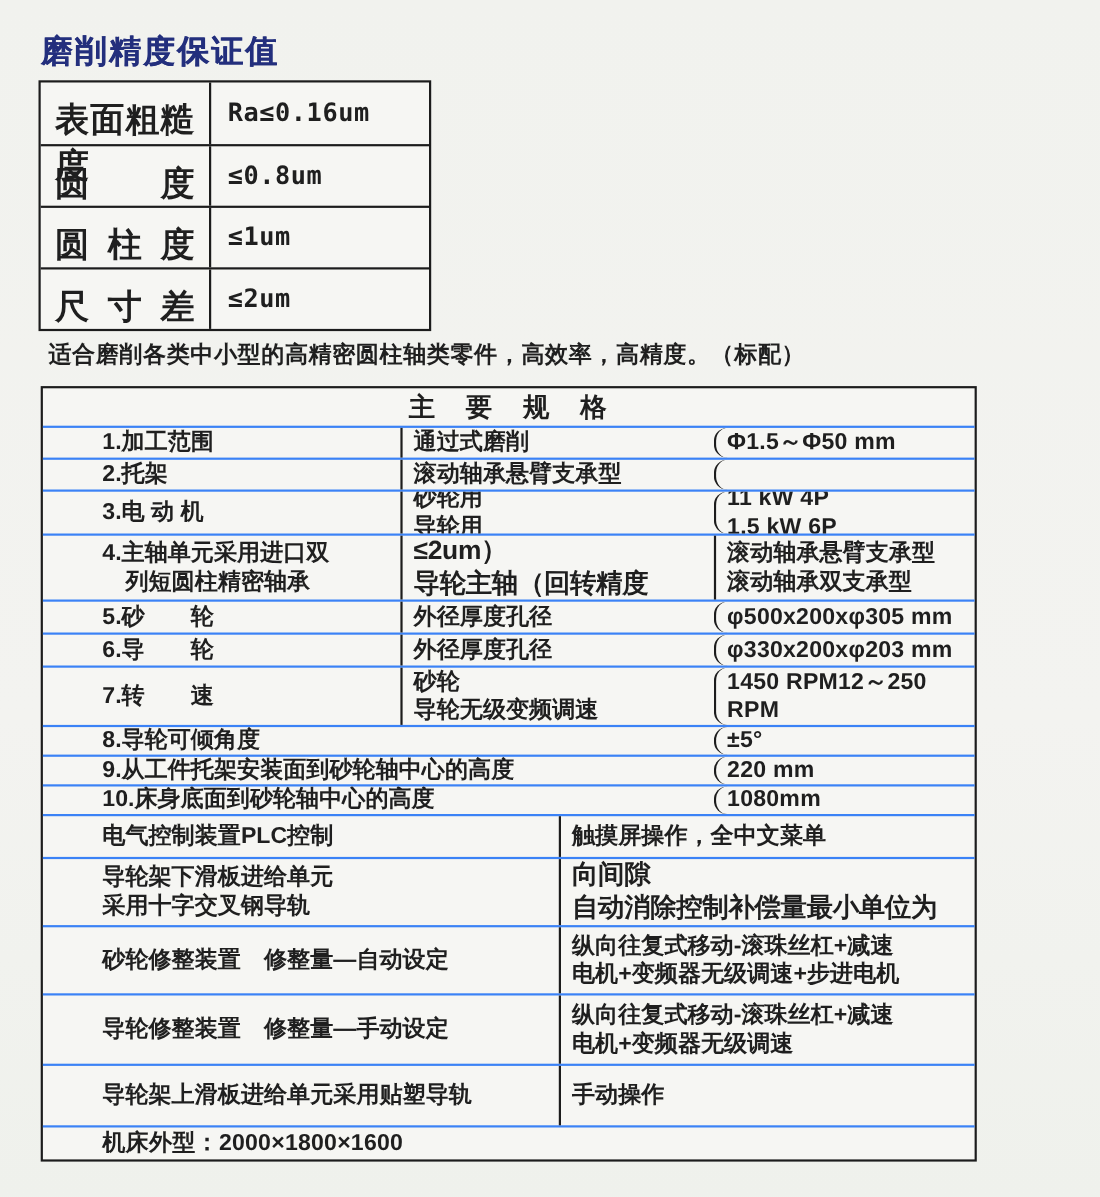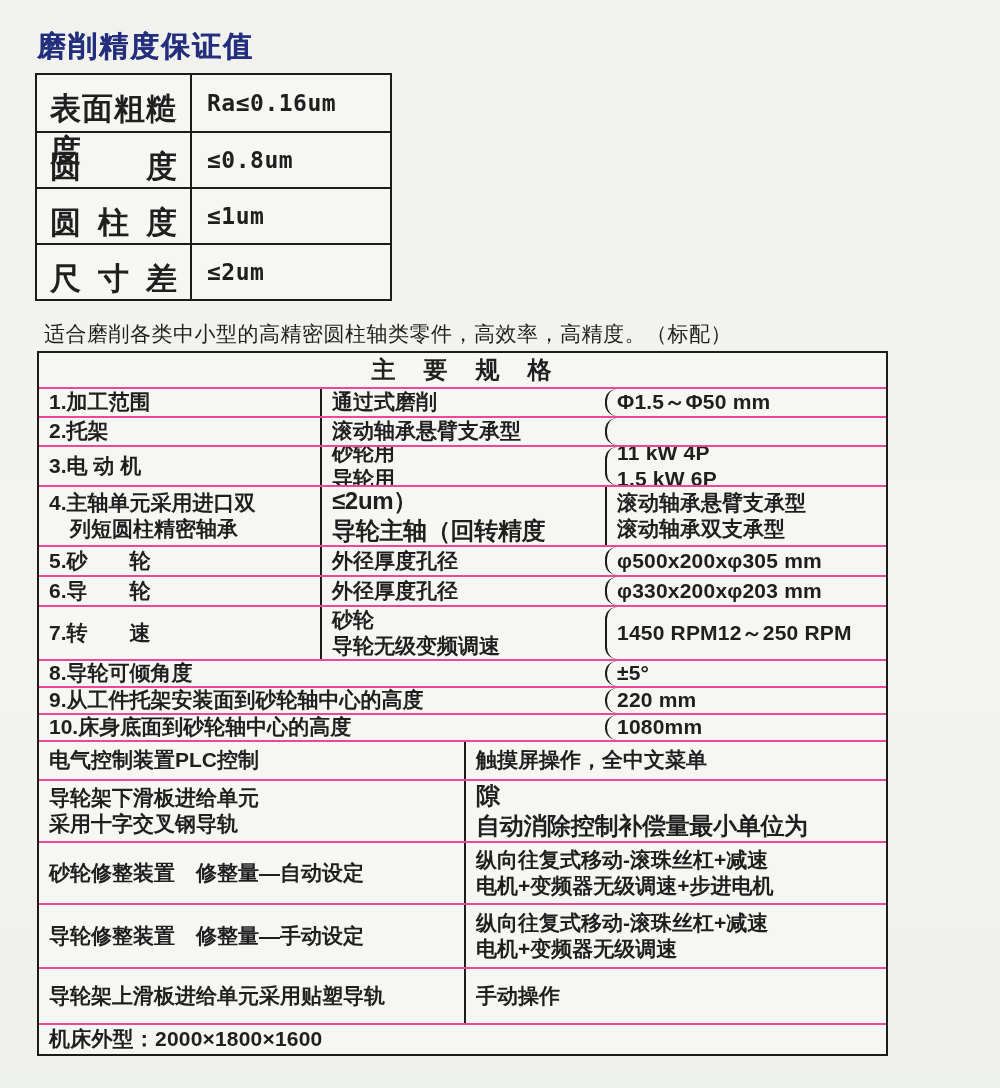--- a/index.html
+++ b/index.html
@@ -34,34 +34,34 @@
     text-align:justify;text-align-last:justify;
   }
   .pt-value{
     flex:1;display:flex;align-items:center;padding-left:15px;
     font-family:"DejaVu Sans Mono",monospace;
     font-size:23px;font-weight:600;letter-spacing:0.5px;
   }
 
   
   .intro{
-    position:absolute;left:44px;top:320px;width:930px;
-    font-size:21px;font-weight:400;letter-spacing:0.5px;
+    position:absolute;left:44px;top:308px;width:930px;
+    font-size:21px;font-weight:700;letter-spacing:0.5px;
   }
 
   
   .spec{
     position:absolute;left:37px;top:351px;width:851px;
     border:2px solid #1c1c1c;background:#f6f6f3;box-sizing:border-box;
   }
   .sp-header{
     height:34px;display:flex;align-items:center;justify-content:center;
     font-size:24px;font-weight:bold;letter-spacing:2px;
   }
-  .sp-row{display:flex;border-top:2px solid #ec4899;box-sizing:border-box;}
+  .sp-row{display:flex;border-top:2px solid #3b82f6;box-sizing:border-box;padding-left:44px;}
   .sc{
     box-sizing:border-box;display:flex;align-items:center;
     padding:1px 6px 1px 10px;
     font-size:21px;font-weight:600;line-height:1.24;
     white-space:pre-line;overflow:hidden;
   }
   .sc + .sc{border-left:2px solid #1c1c1c;}
   .w1{width:281px;}          
   .w2{width:285px;}          
   .w3{flex:1;}

